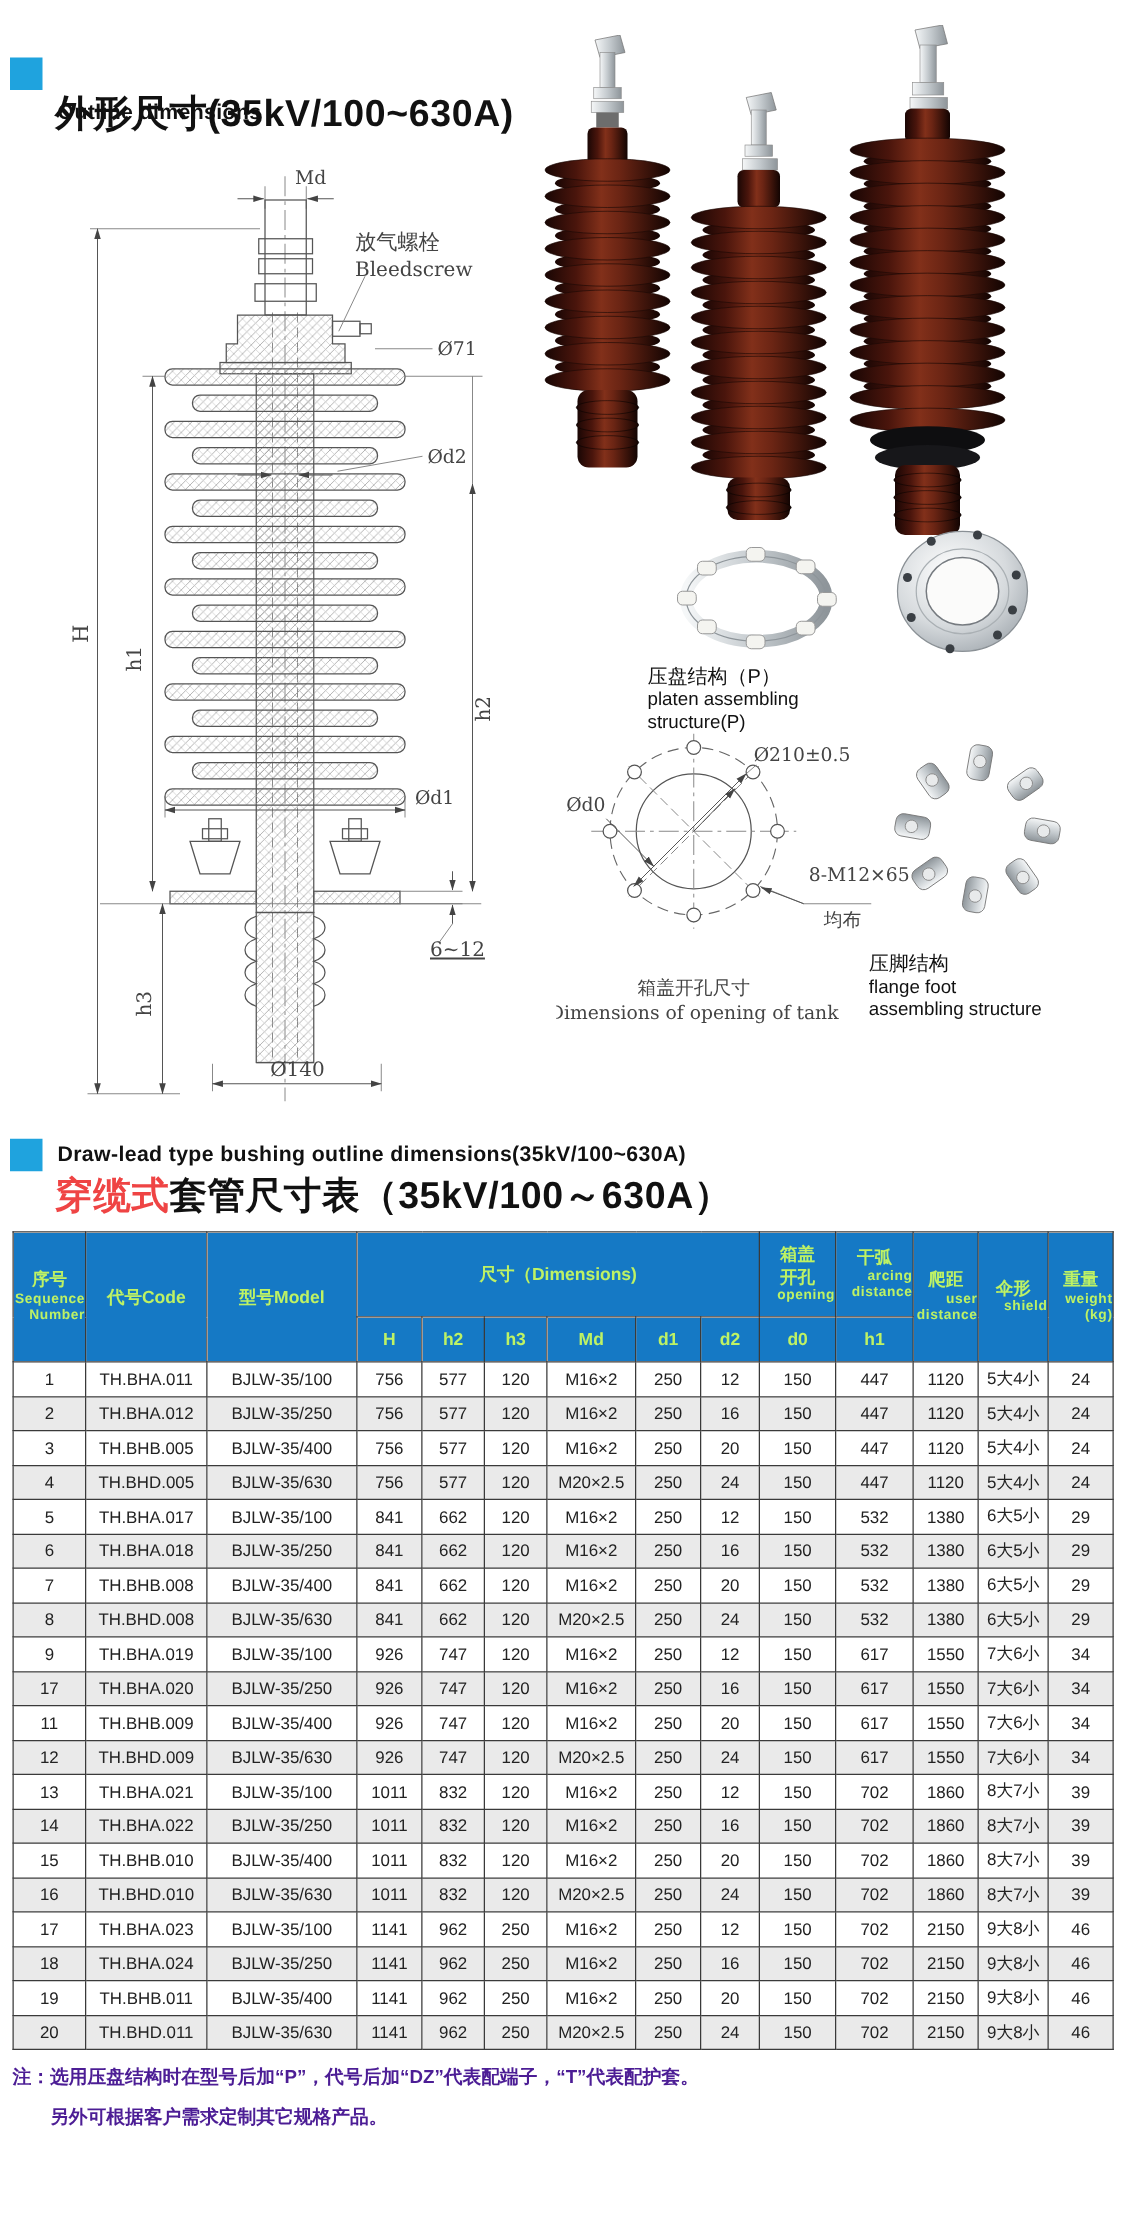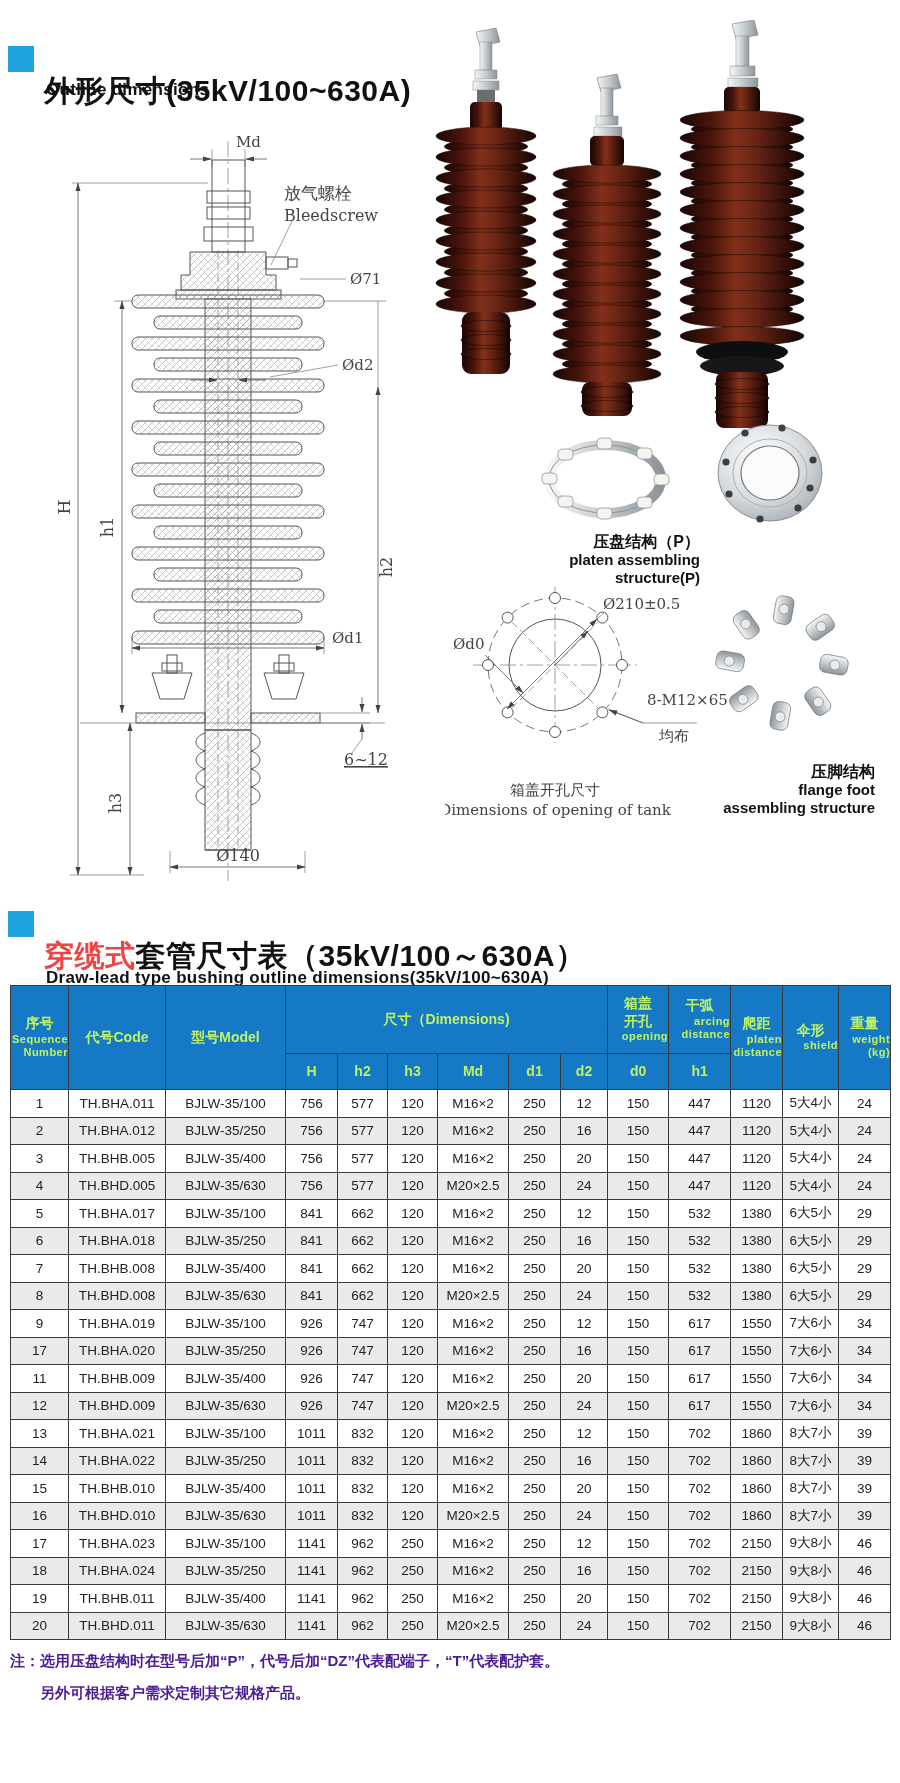--- a/index.html
+++ b/index.html
@@ -3,21 +3,21 @@
 <meta charset="utf-8">
 <style>
   html,body{margin:0;padding:0;background:#ffffff;}
   .page{position:relative;width:900px;height:1783px;background:#fff;overflow:hidden;
         font-family:"Liberation Sans",sans-serif;color:#111;}
   .abs{position:absolute;}
   .bullet{width:26px;height:26px;background:#1FA3DE;}
   .sec-title{font-size:30px;font-weight:bold;letter-spacing:0.5px;white-space:nowrap;margin-top:31px;}
   .sec-title .blue{color:#ef4444;}
   .sec-sub{font-size:17px;font-weight:bold;letter-spacing:0.3px;white-space:nowrap;}
-  .cap{font-weight:bold;font-size:15px;text-align:right;line-height:1.2;}
+  .cap{font-weight:normal;font-size:15px;text-align:left;line-height:1.2;}
   .cap .zh{font-size:16px;}
   .cad{font-family:"DejaVu Serif",serif;fill:#444;}
   svg text.cad{font-size:15px;}
   svg .thin{stroke:#777;stroke-width:0.7;fill:none;}
   svg .ln{stroke:#555;stroke-width:1;fill:none;}
   svg .dim{stroke:#555;stroke-width:0.8;fill:none;}
   svg .cl{stroke:#888;stroke-width:0.8;fill:none;stroke-dasharray:16 4 3 4;}
   svg .tube{stroke:#888;stroke-width:0.8;fill:none;stroke-dasharray:8 4;}
   svg .hatched{fill:url(#hatch);stroke:#555;stroke-width:1;}
   table.spec{border-collapse:collapse;table-layout:fixed;width:880px;}
@@ -393,21 +393,21 @@
   <div class="abs cap" style="left:695px;top:762px;width:180px;">
     <div class="zh">压脚结构</div>
     <div>flange foot</div>
     <div>assembling structure</div>
   </div>
 
   <div class="abs bullet" style="left:8px;top:911px;"></div>
   <div class="abs sec-title" style="left:44px;top:905px;">
     <span class="blue">穿缆式</span><span>套管尺寸表（35kV/100～630A）</span>
   </div>
-  <div class="abs sec-sub" style="left:46px;top:968px;text-align:right;">Draw-lead type bushing outline dimensions(35kV/100~630A)</div>
+  <div class="abs sec-sub" style="left:46px;top:914px;text-align:right;">Draw-lead type bushing outline dimensions(35kV/100~630A)</div>
 
   <table class="spec abs" style="left:10px;top:985px;">
     <colgroup>
       <col style="width:58px">
         <col style="width:97px">
         <col style="width:120px">
       <col style="width:52px">
         <col style="width:50px">
         <col style="width:50px">
       <col style="width:71px">
@@ -434,21 +434,21 @@
           <div>开孔</div>
           <div class="en">opening</div>
         </th>
         <th>
           <div>干弧</div>
           <div class="en">arcing</div>
           <div class="en">distance</div>
         </th>
         <th rowspan="2">
           <div>爬距</div>
-          <div class="en">platen</div>
+          <div class="en">user</div>
           <div class="en">distance</div>
         </th>
         <th rowspan="2">
           <div>伞形</div>
           <div class="en">shield</div>
         </th>
         <th rowspan="2">
           <div>重量</div>
           <div class="en">weight</div>
           <div class="en">(kg)</div>

